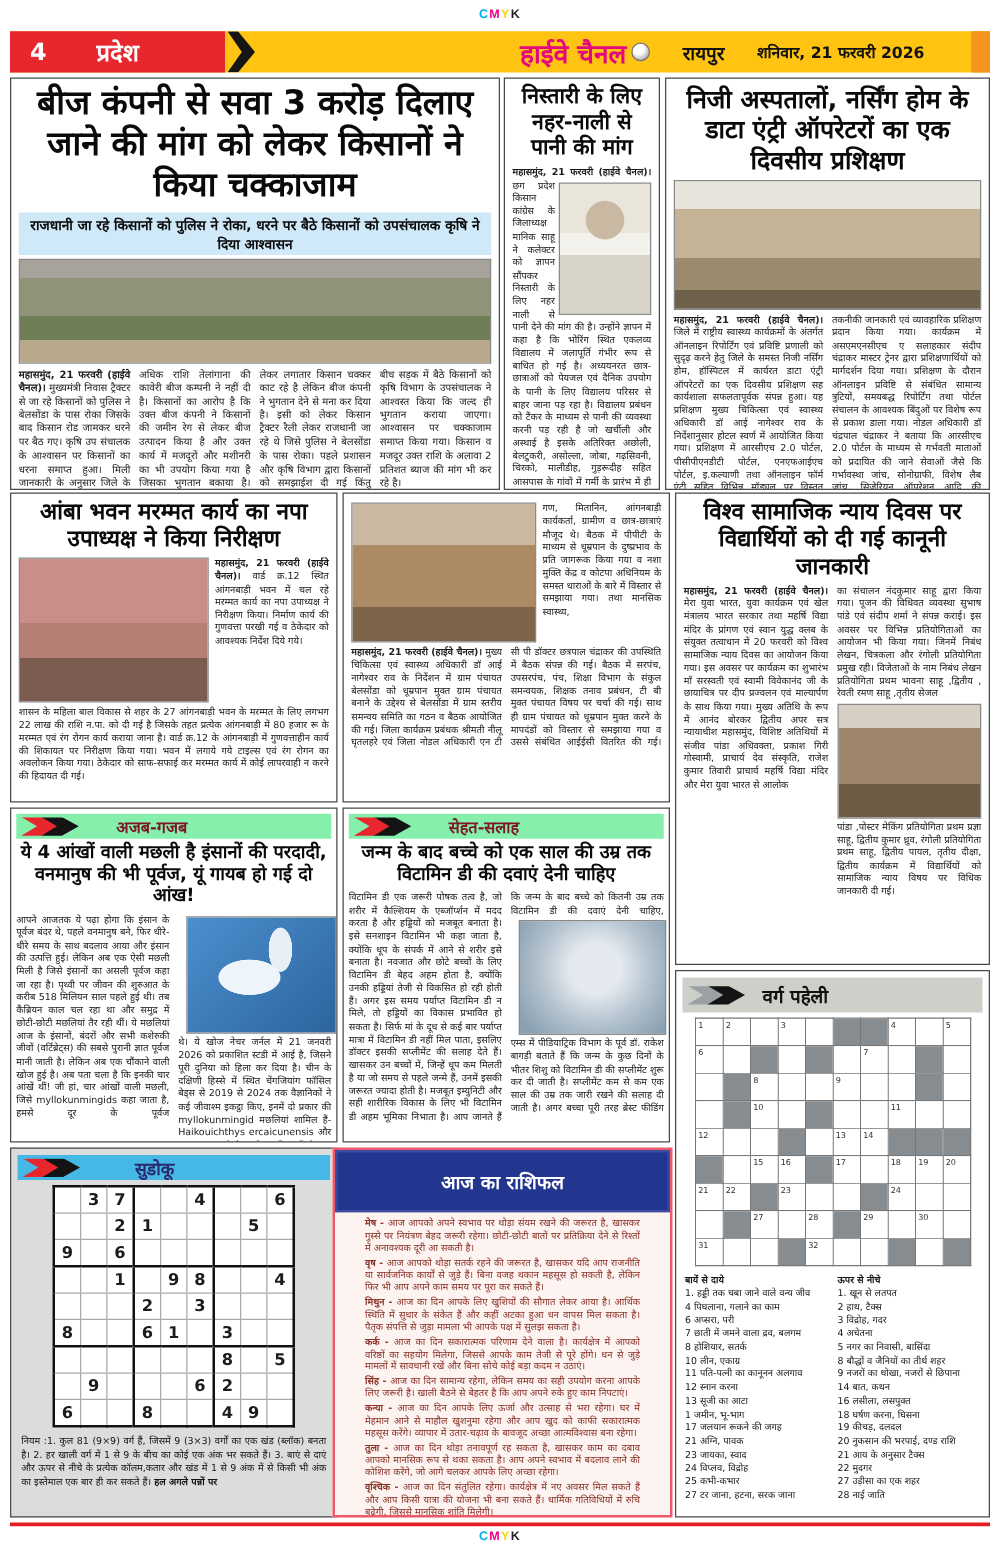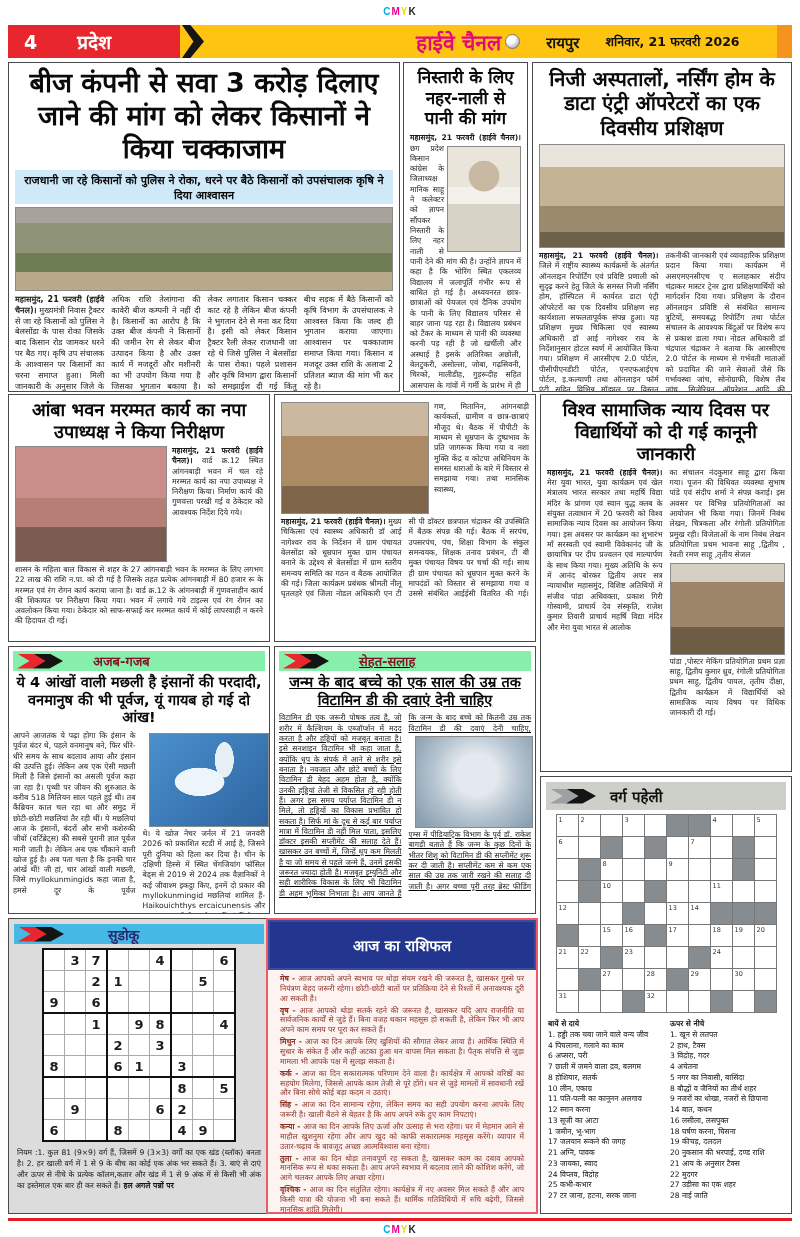--- a/index.html
+++ b/index.html
@@ -80,21 +80,21 @@
   .sud-banner .btxt { color:#2a2a6e; margin-left:44px; font-size:14px; }
   #sudoku-grid { border-collapse:collapse; border:2px solid #111; margin:4px auto 5px; background:#fff; }
   #sudoku-grid td { width:20px; height:20px; border:1px solid #aaa; text-align:center;
      font-size:13px; font-weight:bold; color:#1c1c1c; padding:0; }
   #sudoku-grid td.bt { border-top:2px solid #111; } #sudoku-grid td.bl { border-left:2px solid #111; }
   .sud-rules { font-size:7.6px; line-height:1.45; text-align:justify; color:#141414; padding:0 3px; }
   
   .rashi-box { border:2px solid #ef5a6a; padding:0; }
   .rashi-head { background:#23368f; color:#fff; font-size:15px; font-weight:bold;
     text-align:center; padding:13px 0; border:2px solid #3b4ba0; }
-  .rashi-body { padding:4px 12px; background:#fdf3f1; color:#8a3226; font-size:7.6px;
+  .rashi-body { padding:4px 24px; background:#fdf3f1; color:#8a3226; font-size:7.6px;
     line-height:1.3; text-align:justify; height:258px; overflow:hidden; }
   .rashi-body p { margin:0 0 2px; }
   
   .cross-head { height:28px; background:#cdcfc9; display:flex; align-items:center; margin-bottom:4px; }
   .cross-head .btxt { font-size:15px; font-weight:bold; color:#111; margin-left:14px; }
   #cross-grid { border-collapse:collapse; border:1px solid #555; margin:0 auto; }
   #cross-grid td { width:21px; height:21px; border:1px solid #777; position:relative;
     background:#fff; padding:0; }
   #cross-grid td span { position:absolute; top:1px; left:2px; font-size:6.5px; color:#333; }
   #cross-grid td.blk { background:#868c90; }
@@ -201,21 +201,21 @@
       <span class="btxt">अजब-गजब</span>
     </div>
     <h3 class="hl feat-hl">ये 4 आंखों वाली मछली है इंसानों की परदादी, वनमानुष की भी पूर्वज, यूं गायब हो गई दो आंख!</h3>
     <div class="bodytxt cols-2" style="font-size:7.6px; margin-top:4px; height:192px;">
       <span>आपने आजतक ये पढ़ा होगा कि इंसान के पूर्वज बंदर थे, पहले वनमानुष बने, फिर धीरे-धीरे समय के साथ बदलाव आया और इंसान की उत्पत्ति हुई। लेकिन अब एक ऐसी मछली मिली है जिसे इंसानों का असली पूर्वज कहा जा रहा है। पृथ्वी पर जीवन की शुरुआत के करीब 518 मिलियन साल पहले हुई थी। तब कैंब्रियन काल चल रहा था और समुद्र में छोटी-छोटी मछलियां तैर रही थीं। ये मछलियां आज के इंसानों, बंदरों और सभी कशेरुकी जीवों (वर्टिब्रेट्स) की सबसे पुरानी ज्ञात पूर्वज मानी जाती है। लेकिन अब एक चौंकाने वाली खोज हुई है। अब पता चला है कि इनकी चार आंखें थीं! जी हां, चार आंखों वाली मछली, जिसे myllokunmingids कहा जाता है, हमसे दूर के पूर्वज</span>
       <span class="fish-img"></span>
       <span>थे। ये खोज नेचर जर्नल में 21 जनवरी 2026 को प्रकाशित स्टडी में आई है, जिसने पूरी दुनिया को हिला कर दिया है। चीन के दक्षिणी हिस्से में स्थित चेंगजियांग फॉसिल बेड्स से 2019 से 2024 तक वैज्ञानिकों ने कई जीवाश्म इकट्ठा किए, इनमें दो प्रकार की myllokunmingid मछलियां शामिल हैं- Haikouichthys ercaicunensis और एक अनाम स्पीशीज। ये मछलियां सिर्फ एक इंच लंबी थीं, जबड़े रहित थी और नुकीली नाक वाली थी जैसे सूडल। लेकिन सबसे खास बात उनके सिर पर चार आंखें थी- दो बड़े आंखें सिर के दोनों तरफ और दो छोटी आंखें बीच में ऊपर। ये आंखें कैमरा-टाइप थीं, यानी इमेज फॉर्म करने वाली, जैसे हमारी आंखें होती है।</span>
     </div>
   </div>
 
-  <div class="box" style="left:274px; top:646px; width:262px; height:268px; padding:4px;text-decoration:underline;">
+  <div class="box" style="left:274px; top:646px; width:262px; height:268px; padding:4px;">
     <div class="banner">
       <span class="chevs">
           <span class="chev red"></span>
           <span class="chev blk"></span>
         </span>
       <span class="btxt">सेहत-सलाह</span>
     </div>
     <h3 class="hl feat-hl">जन्म के बाद बच्चे को एक साल की उम्र तक विटामिन डी की दवाएं देनी चाहिए</h3>
     <div class="bodytxt cols-2" style="font-size:7.6px; margin-top:4px; height:188px;">
       <span>विटामिन डी एक जरूरी पोषक तत्व है, जो शरीर में कैल्शियम के एब्जॉर्प्शन में मदद करता है और हड्डियों को मजबूत बनाता है। इसे सनशाइन विटामिन भी कहा जाता है, क्योंकि धूप के संपर्क में आने से शरीर इसे बनाता है। नवजात और छोटे बच्चों के लिए विटामिन डी बेहद अहम होता है, क्योंकि उनकी हड्डियां तेजी से विकसित हो रही होती हैं। अगर इस समय पर्याप्त विटामिन डी न मिले, तो हड्डियों का विकास प्रभावित हो सकता है। सिर्फ मां के दूध से कई बार पर्याप्त मात्रा में विटामिन डी नहीं मिल पाता, इसलिए डॉक्टर इसकी सप्लीमेंट की सलाह देते हैं। खासकर उन बच्चों में, जिन्हें धूप कम मिलती है या जो समय से पहले जन्मे हैं, उनमें इसकी जरूरत ज्यादा होती है। मजबूत इम्युनिटी और सही शारीरिक विकास के लिए भी विटामिन डी अहम भूमिका निभाता है। आप जानते हैं कि जन्म के बाद बच्चे को कितनी उम्र तक विटामिन डी की दवाएं देनी चाहिए,</span>

